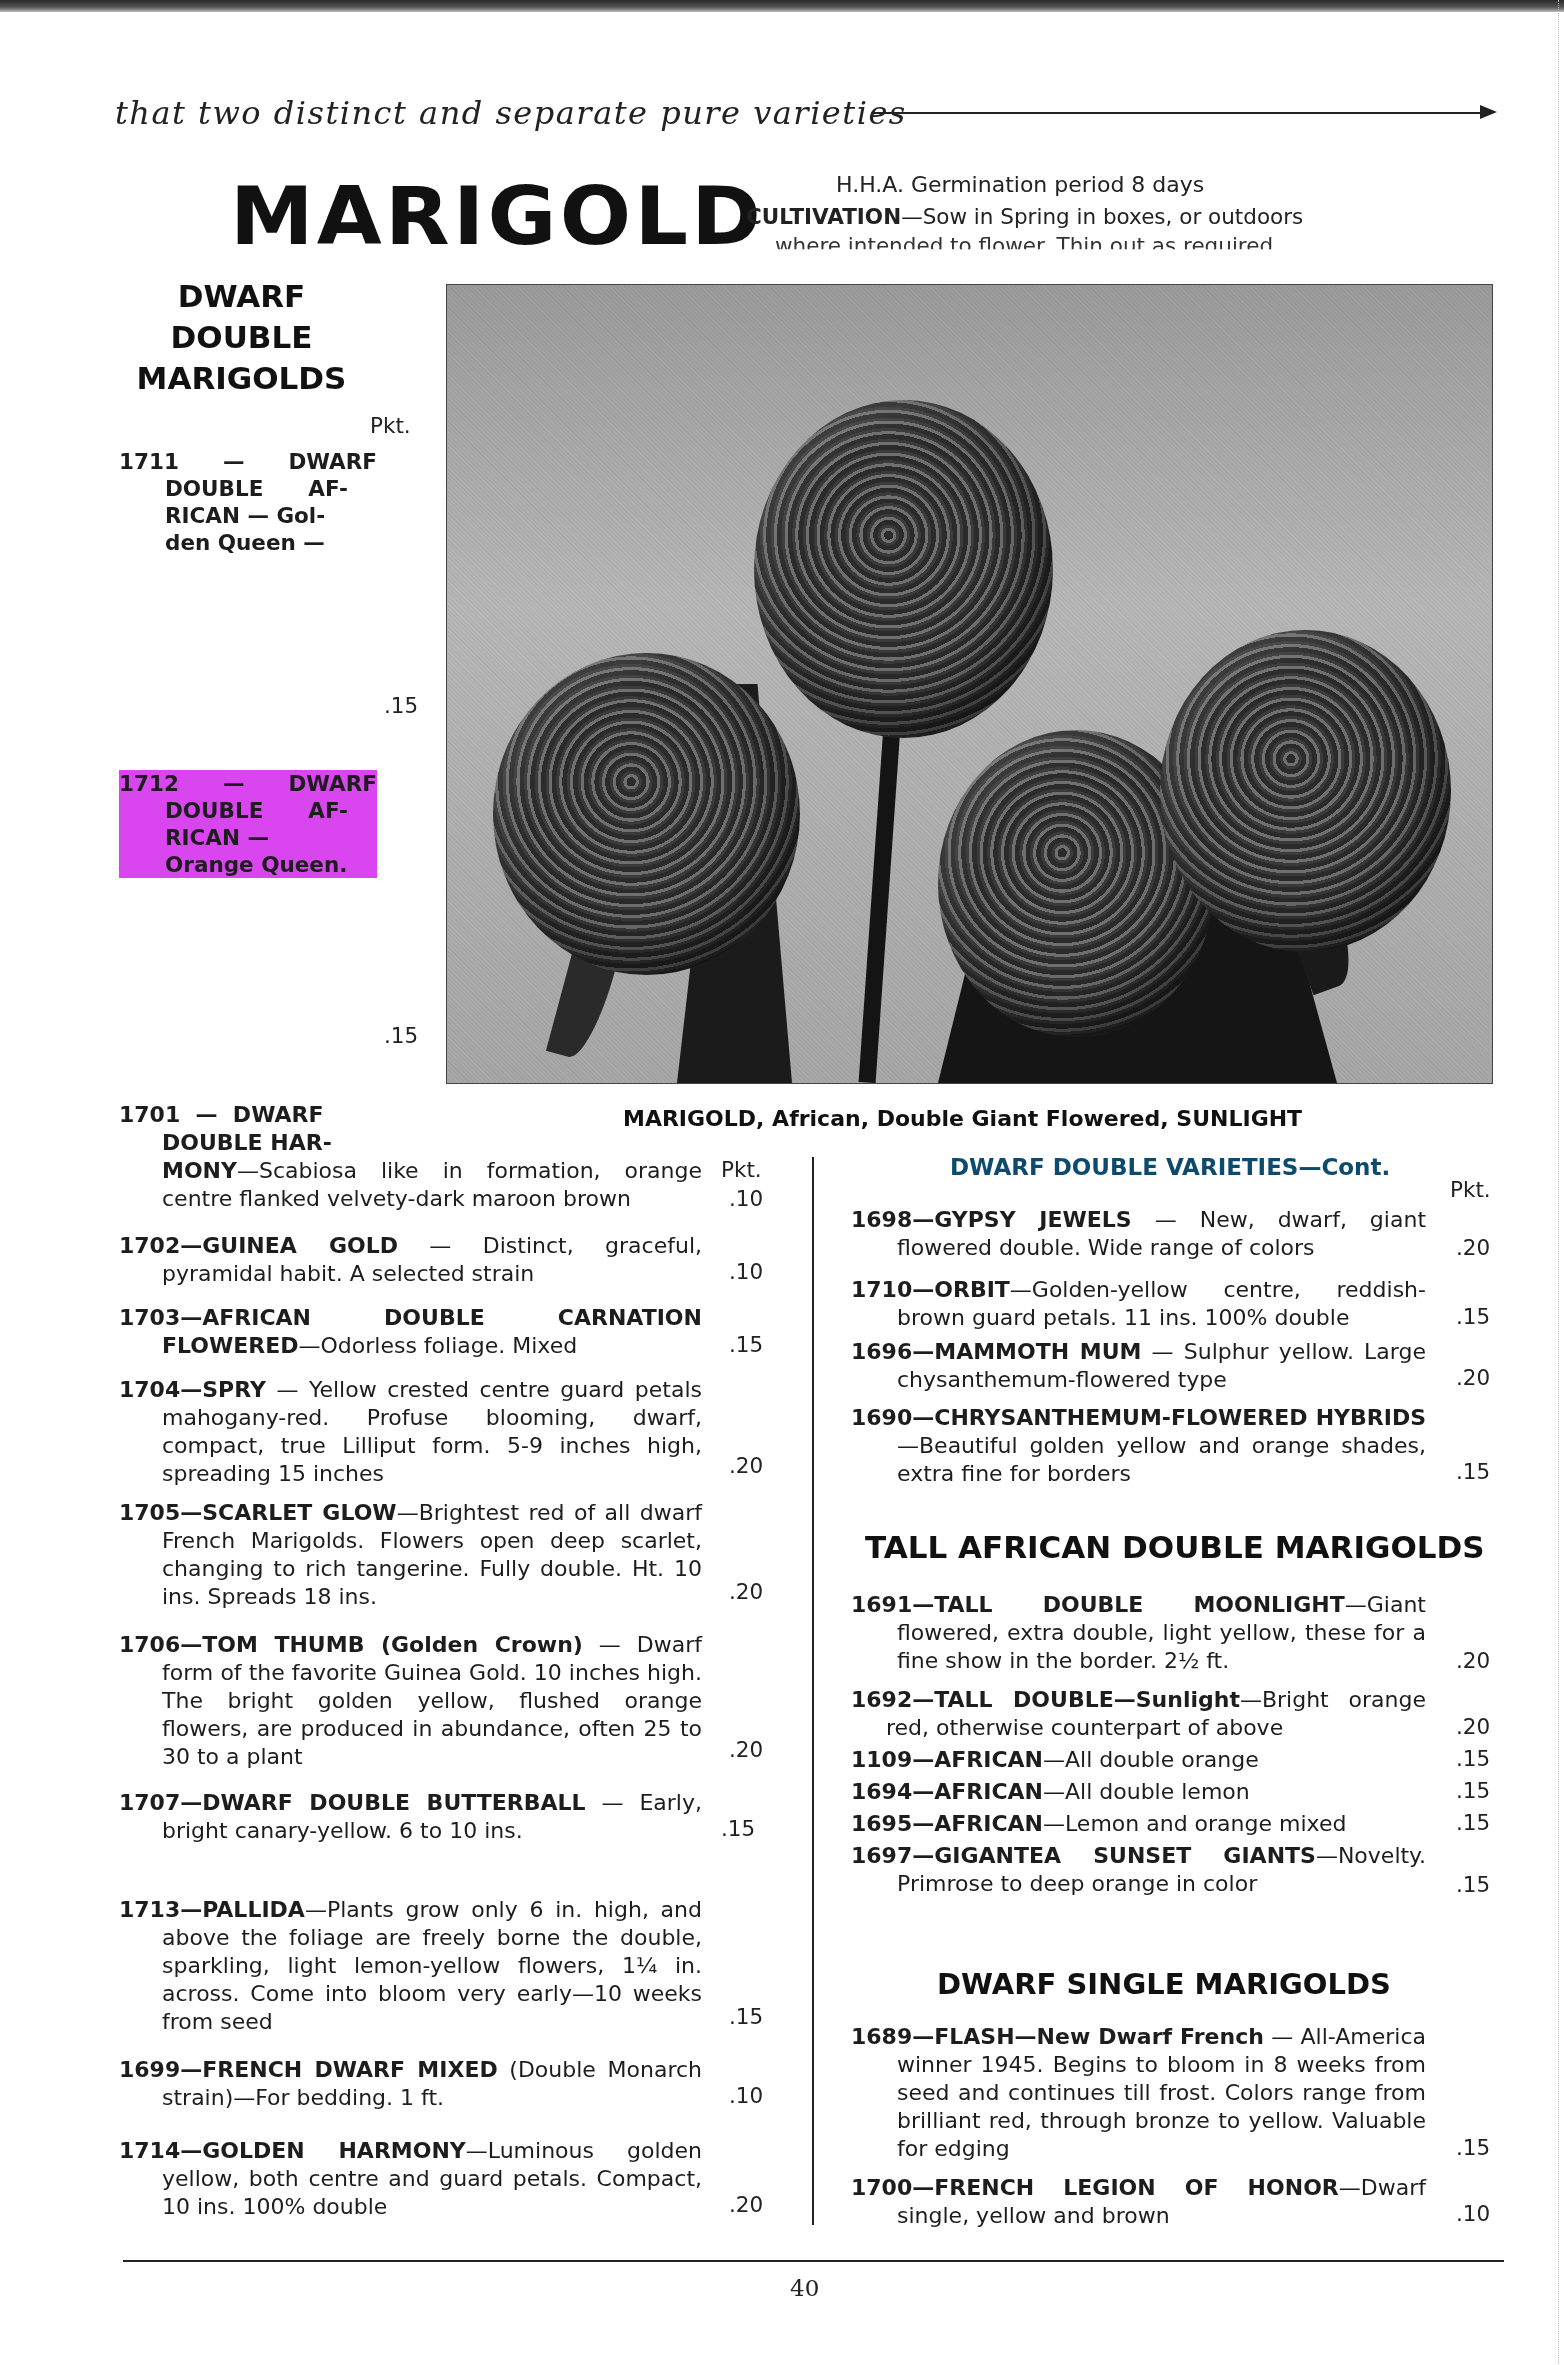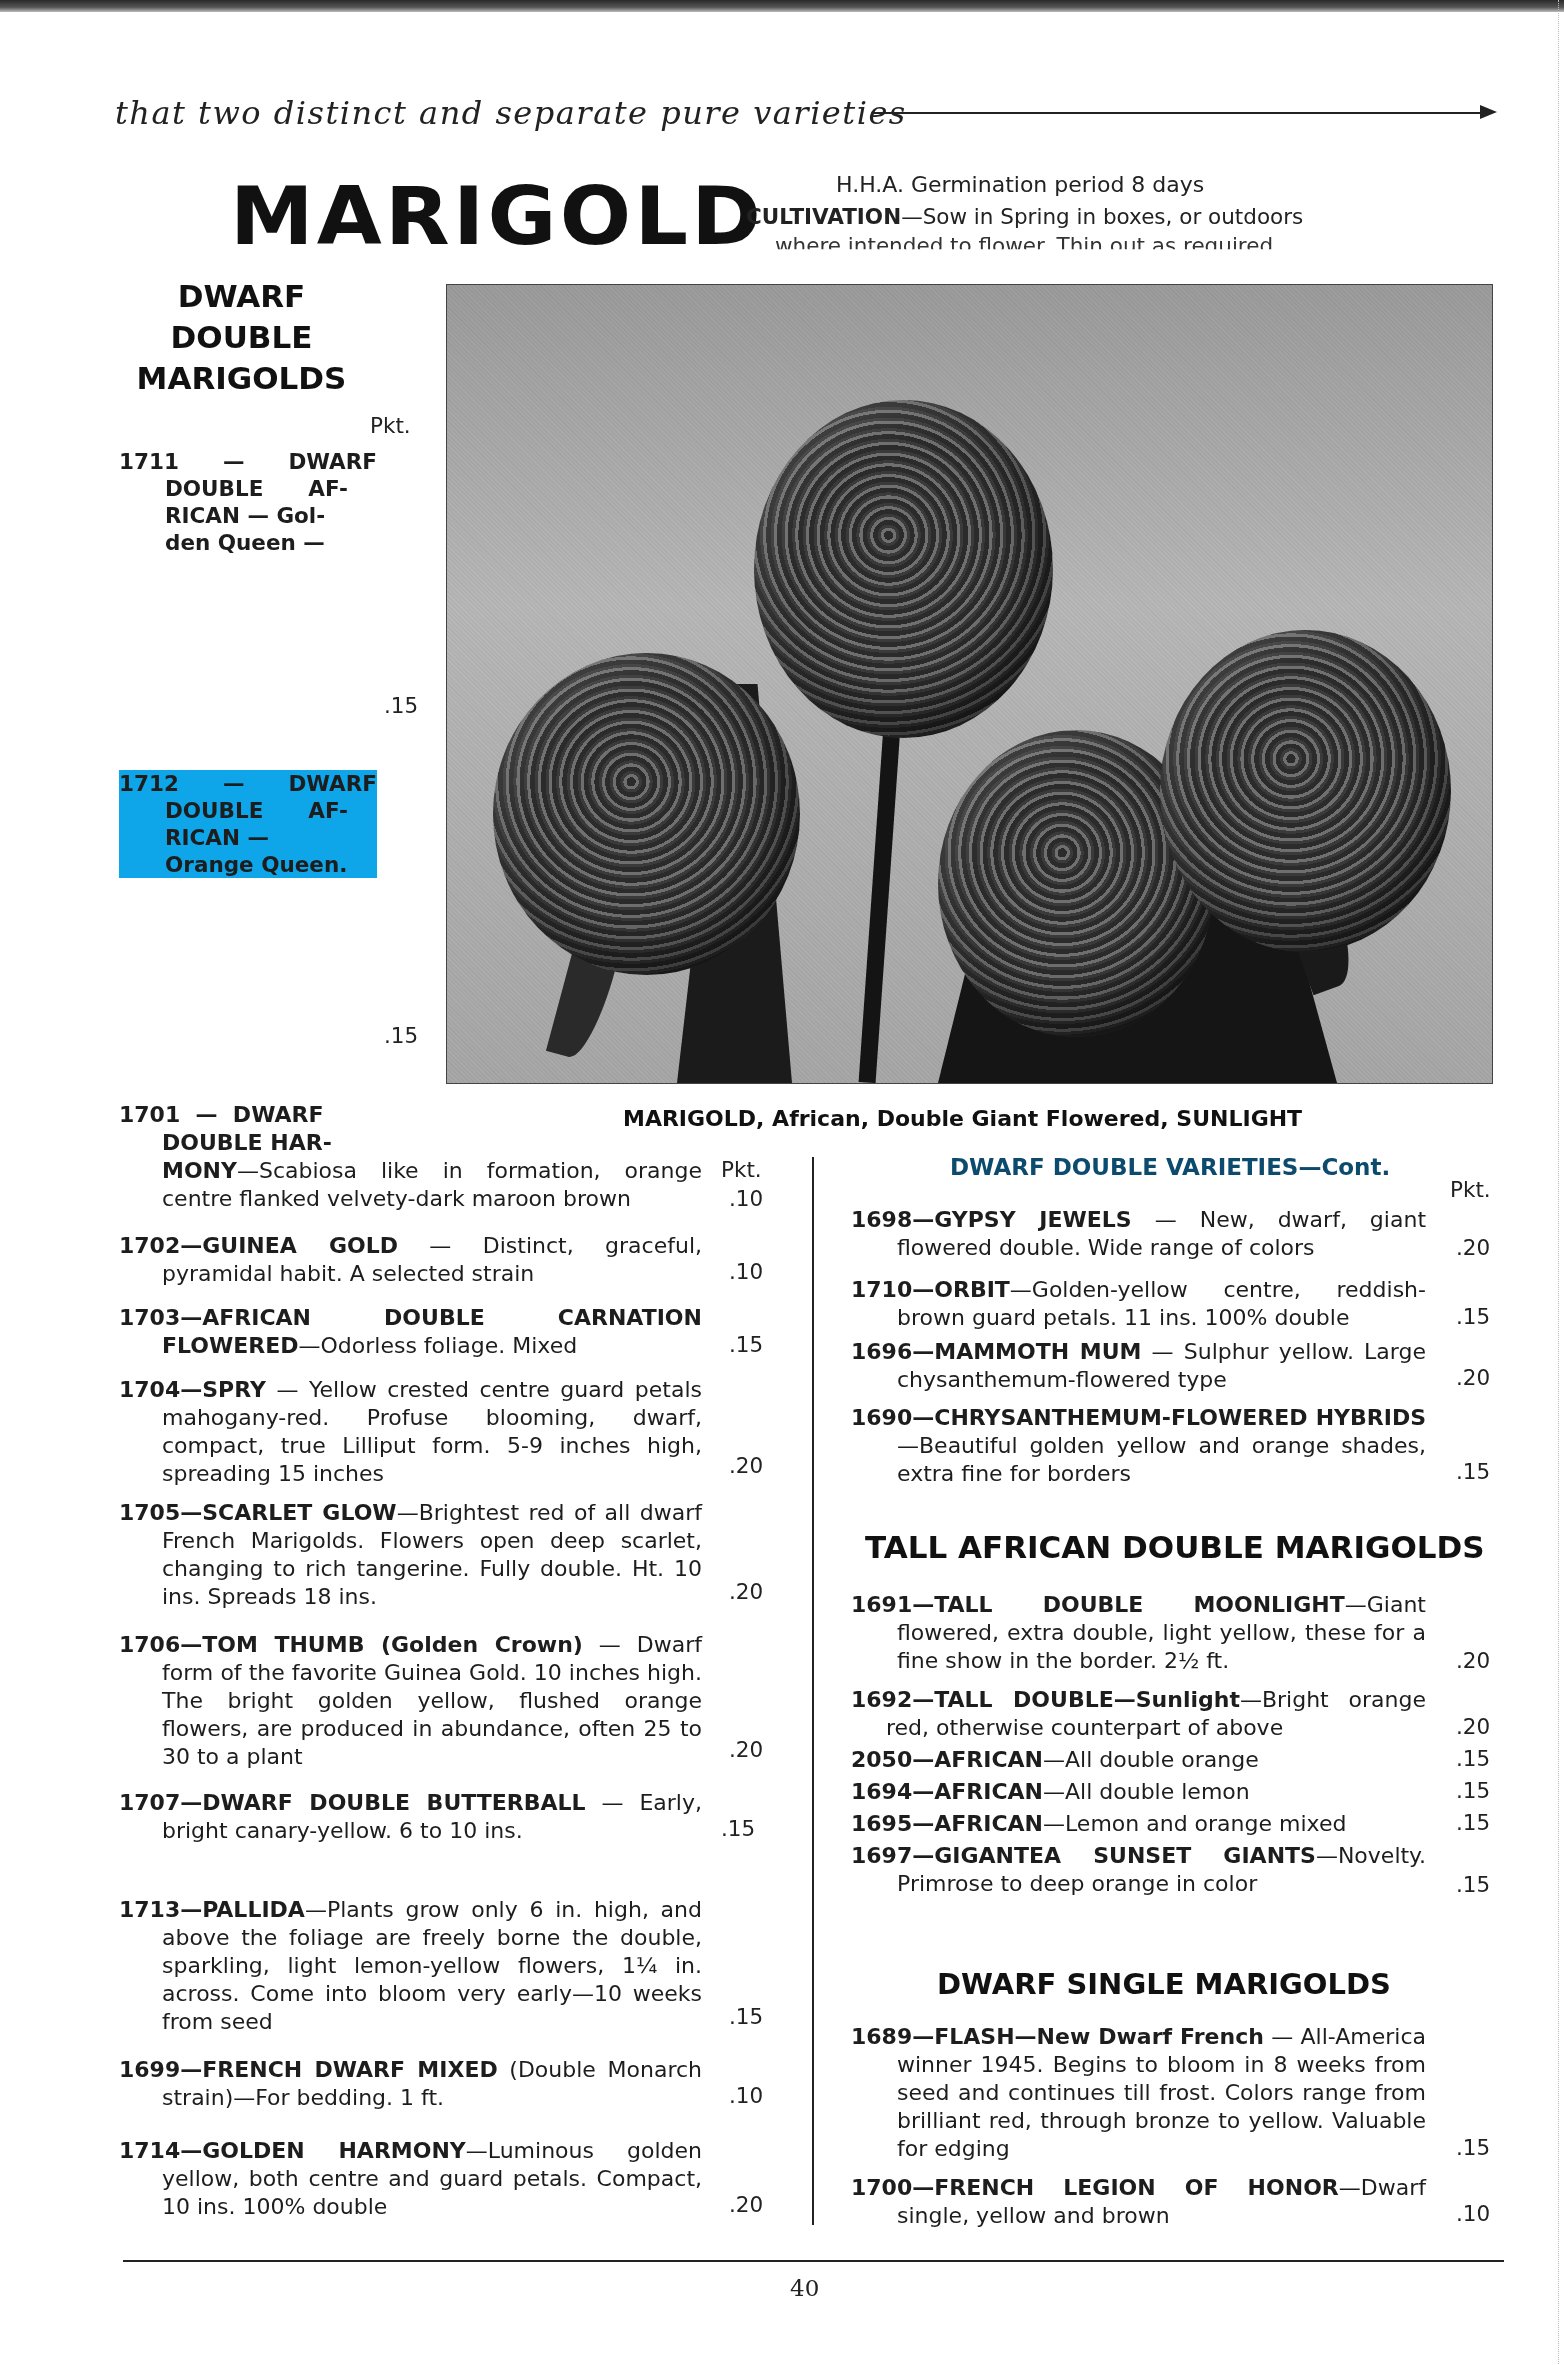--- a/index.html
+++ b/index.html
@@ -125,21 +125,21 @@
 <div class="abs narrow-entry" style="left:119px; top:448px; width:258px; background:#fff;">
   <div class="bold" style="display:flex; justify-content:space-between;">
     <span>1711</span>
     <span>—</span>
     <span>DWARF</span>
   </div>
   <div class="narrow-body bold" style="padding-left:46px;">DOUBLE&nbsp;&nbsp;&nbsp;&nbsp;&nbsp;&nbsp;AF-<br>RICAN — Gol-<br>den Queen —</div>
 </div>
 <div class="price" style="left:384px; top:693px;">.15</div>
 
-<div class="abs narrow-entry" style="left:119px; top:770px; width:258px; background:#0ea5e9;">
+<div class="abs narrow-entry" style="left:119px; top:770px; width:258px; background:#d946ef;">
   <div class="bold" style="display:flex; justify-content:space-between;">
     <span>1712</span>
     <span>—</span>
     <span>DWARF</span>
   </div>
   <div class="narrow-body bold" style="padding-left:46px;">DOUBLE&nbsp;&nbsp;&nbsp;&nbsp;&nbsp;&nbsp;AF-<br>RICAN —<br>Orange Queen.</div>
 </div>
 <div class="price" style="left:384px; top:1023px;">.15</div>
 
 <div class="abs photo" title="Photograph of four large double marigold blooms">
@@ -241,21 +241,21 @@
   <div class="entry-text" style="padding-left:46px; text-indent:-46px;"><span class="num">1691</span><span class="bold">—TALL DOUBLE MOONLIGHT</span><span>—Giant flowered, extra double, light yellow, these for a fine show in the border.  2½ ft.</span></div>
 </div>
 <div class="price price-right" style="top:1648px;">.20</div>
 
 <div class="abs entry col-right" style="top:1686px;">
   <div class="entry-text" style="padding-left:35px; text-indent:-35px;"><span class="num">1692</span><span class="bold">—TALL DOUBLE—Sunlight</span><span>—Bright orange red, otherwise counterpart of above</span></div>
 </div>
 <div class="price price-right" style="top:1714px;">.20</div>
 
 <div class="abs entry col-right" style="top:1746px;">
-  <span class="num">2050</span><span class="bold">—AFRICAN</span><span>—All double orange</span>
+  <span class="num">1109</span><span class="bold">—AFRICAN</span><span>—All double orange</span>
 </div>
 <div class="price price-right" style="top:1746px;">.15</div>
 
 <div class="abs entry col-right" style="top:1778px;">
   <span class="num">1694</span><span class="bold">—AFRICAN</span><span>—All double lemon</span>
 </div>
 <div class="price price-right" style="top:1778px;">.15</div>
 
 <div class="abs entry col-right" style="top:1810px;">
   <span class="num">1695</span><span class="bold">—AFRICAN</span><span>—Lemon and orange mixed</span>

